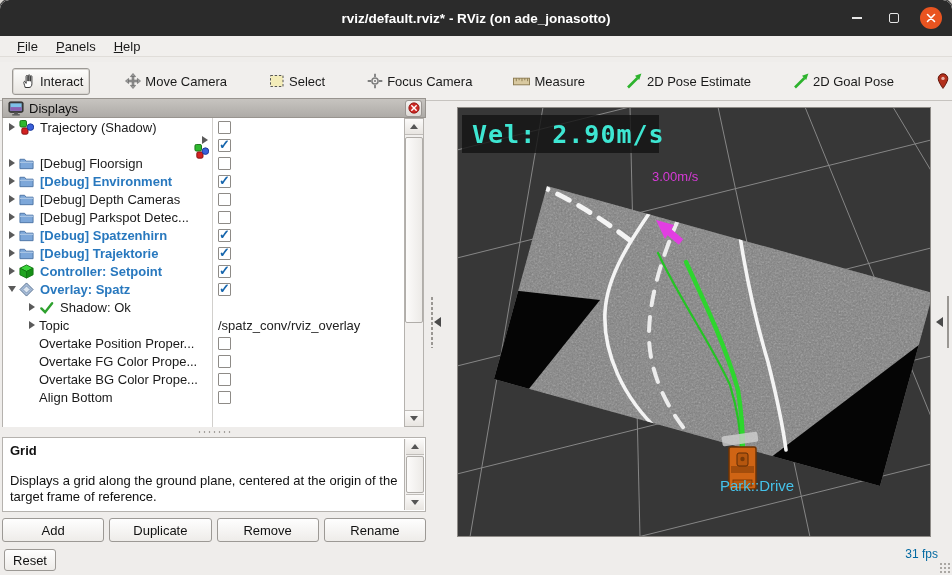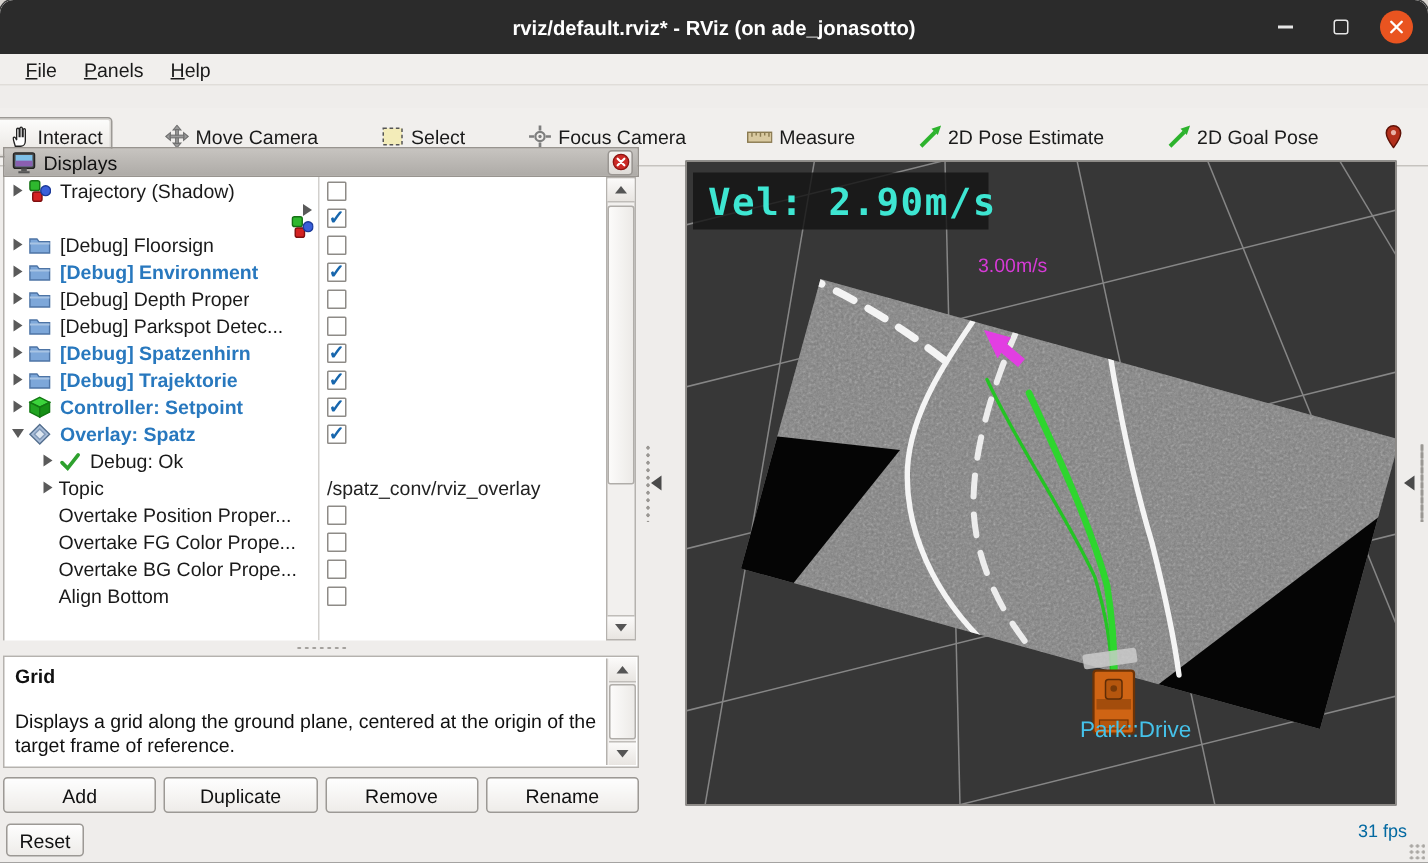--- a/index.html
+++ b/index.html
@@ -19,22 +19,22 @@
   .close-btn{ width:22px; height:22px; border-radius:50%; background:#e95420; display:flex; align-items:center; justify-content:center; }
   .close-btn svg{ width:10px; height:10px; }
 
   
   .menubar{ position:absolute; left:0; top:36px; width:100%; height:21px; background:#f1efed;
     display:flex; align-items:center; padding-left:8px; border-bottom:1px solid #e0ddd9; }
   .menu-item{ font-size:13px; color:#1a1a1a; padding:2px 9px; }
   .menu-item u{ text-decoration:underline; }
 
   
-  .toolbar{ position:absolute; left:0; top:72px; width:100%; height:39px; background:#f1efed;
-    border-bottom:1px solid #c6c3bf; display:flex; align-items:center; padding:0 8px 0 4px;justify-content:flex-end; }
+  .toolbar{ position:absolute; left:0; top:62px; width:100%; height:39px; background:#f1efed;
+    border-bottom:1px solid #c6c3bf; display:flex; align-items:center; padding:0 8px 0 4px; }
   .tb-handle{ width:6px; height:26px; margin-right:8px;
     background-image:radial-gradient(#a9a6a2 1px, transparent 1.2px); background-size:4px 4px; }
   .tools{ display:flex; align-items:center; gap:27px; flex:1; }
   .tool{ display:flex; align-items:center; gap:4px; padding:4px 6px; border:1px solid transparent; border-radius:3px; }
   .tool.active{ background:linear-gradient(#fdfdfc,#e8e5e1); border:1px solid #9c9995; box-shadow:0 0 0 1px #d9d6d2 inset; }
   .tool .ticon{ display:flex; width:17px; height:17px; align-items:center; justify-content:center; }
   .tool .ticon svg{ width:16px; height:16px; }
   .tool .tlabel{ font-size:13px; color:#1a1a1a; white-space:nowrap; }
 
   
@@ -295,21 +295,21 @@
       <div class="trow" style="padding-left: 2px;">
         <span class="arrcell">
           <span class="arr-r"></span>
         </span>
         <span class="rowicon">
           <svg viewBox="0 0 16 16">
             <path d="M1 3.5 h5 l1.5 2 h7.5 v8 H1 z" fill="#7da7d9" stroke="#4d74a5"></path>
             <path d="M1 6.8 h14" stroke="#a8c4e4" stroke-width="1.4"></path>
           </svg>
         </span>
-        <span class="tlbl">[Debug] Depth Proper</span>
+        <span class="tlbl">[Debug] Depth Cameras</span>
         <div class="valcell">
           <span class="cb"></span>
         </div>
       </div>
       <div class="trow" style="padding-left: 2px;">
         <span class="arrcell">
           <span class="arr-r"></span>
         </span>
         <span class="rowicon">
           <svg viewBox="0 0 16 16">
@@ -385,21 +385,21 @@
       </div>
       <div class="trow" style="padding-left: 22px;">
         <span class="arrcell">
           <span class="arr-r"></span>
         </span>
         <span class="rowicon">
           <svg viewBox="0 0 16 16">
             <path d="M2.5 9 l4 4 L14 3.5" fill="none" stroke="#2ea12e" stroke-width="2.6" stroke-linecap="round"></path>
           </svg>
         </span>
-        <span class="tlbl">Debug: Ok</span>
+        <span class="tlbl">Shadow: Ok</span>
         <div class="valcell"></div>
       </div>
       <div class="trow" style="padding-left: 22px;">
         <span class="arrcell">
           <span class="arr-r"></span>
         </span>
         <span class="tlbl">Topic</span>
         <div class="valcell">
           <span class="valtext">/spatz_conv/rviz_overlay</span>
         </div>

